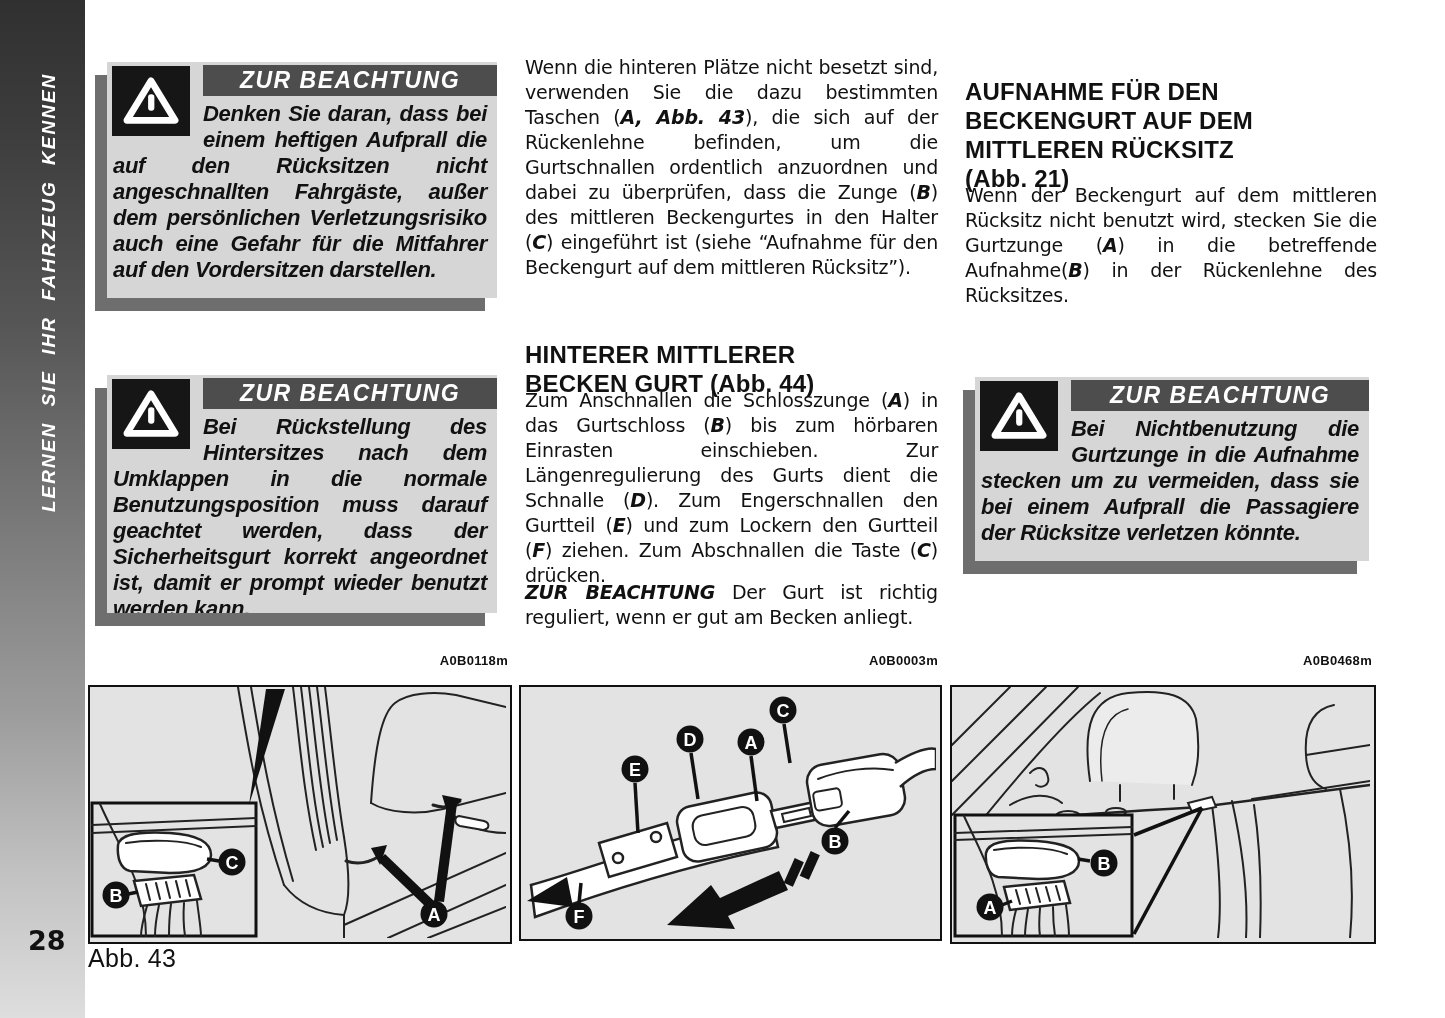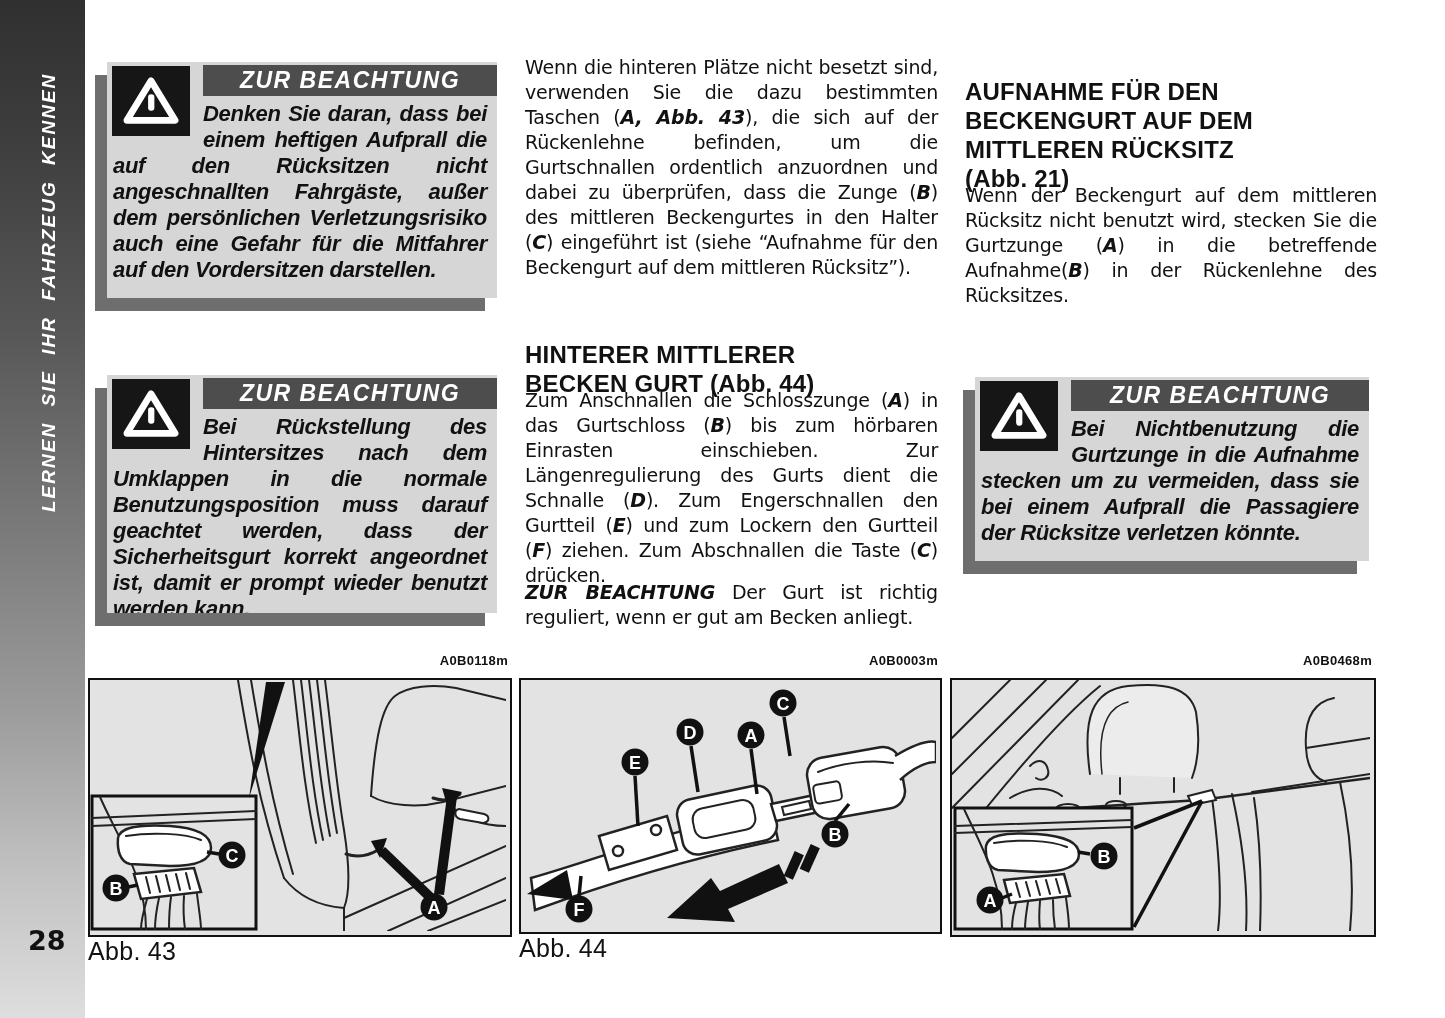--- a/index.html
+++ b/index.html
@@ -50,21 +50,21 @@
   }
   .b { font-weight:bold;font-style:italic; }
   .col-head {
     position:absolute; font-weight:bold; font-size:24px; line-height:29px;
     letter-spacing:0.2px; white-space:pre-line;
   }
   
   .fig { position:absolute; margin:0; }
   .fig-code {
     text-align:right; font-weight:bold; font-size:13px; height:18px;
-    padding-bottom:7px; letter-spacing:0.3px;
+    padding-bottom:14px; letter-spacing:0.3px;
   }
   .fig-canvas { border:2px solid #111; background:#e3e3e3; line-height:0; }
   .fig-canvas svg { display:block; }
   figcaption { font-size:25px; letter-spacing:0.3px; }
   .lbl circle { fill:#111; }
   .lbl text {
     fill:#fff; font-family:"Liberation Sans",sans-serif; font-weight:bold;
     font-size:18px; text-anchor:middle;
   }
   .art { stroke:#222; fill:none; stroke-width:2; stroke-linecap:round; }
@@ -254,21 +254,20 @@
           <circle cx="314" cy="154" r="13.5"></circle>
             <text x="314" y="160.5">B</text>
         </g>
         <line class="lead" x1="58" y1="216" x2="60" y2="196"></line>
         <g class="lbl">
           <circle cx="58" cy="229" r="13.5"></circle>
             <text x="58" y="235.5">F</text>
         </g>
       </svg>
     </div>
-    <figcaption>Abb. 44</figcaption>
   </figure>
 
   <figure class="fig" style="left:950px;top:653px;width:422px">
     <div class="fig-code">A0B0468m</div>
     <div class="fig-canvas" style="width:422px;height:255px">
       <svg width="418" height="251" viewBox="0 0 418 251">
         <g class="art">
           <path d="M0,128 L126,0"></path>
           <path d="M0,94 L94,0"></path>
           <path d="M18,148 C58,98 108,38 148,6"></path>

